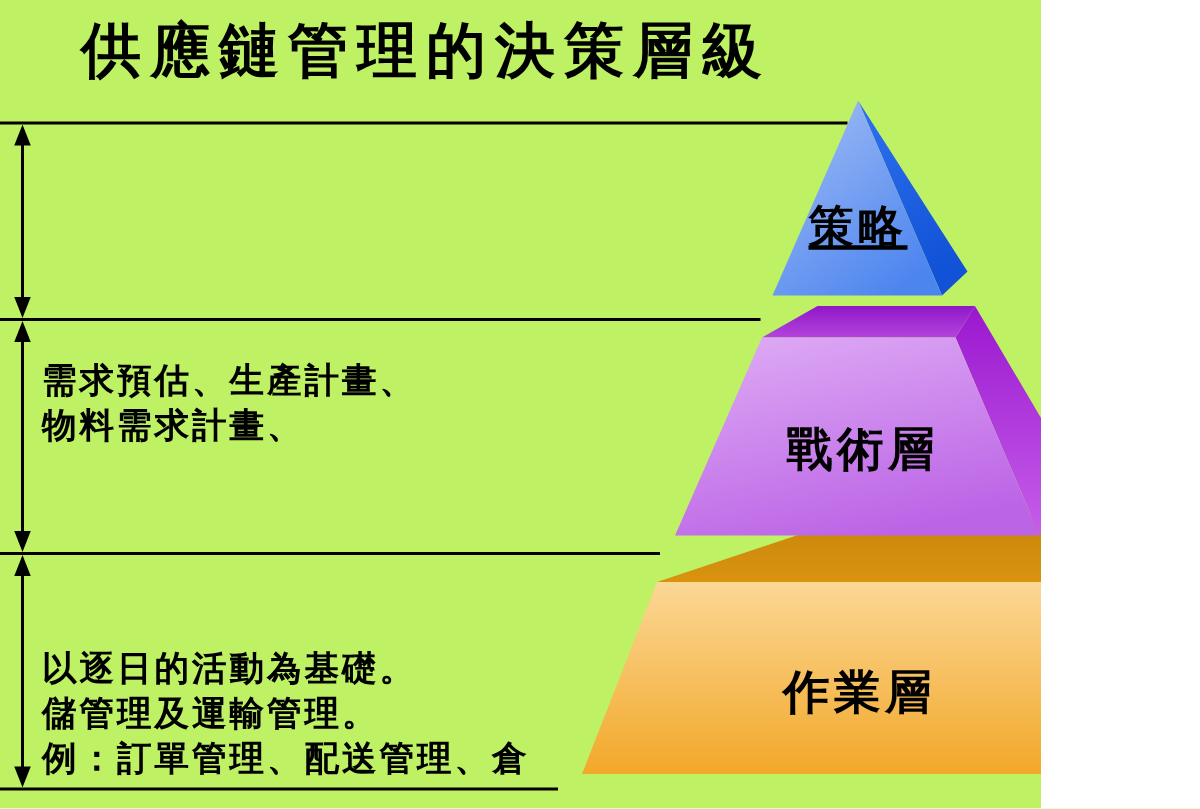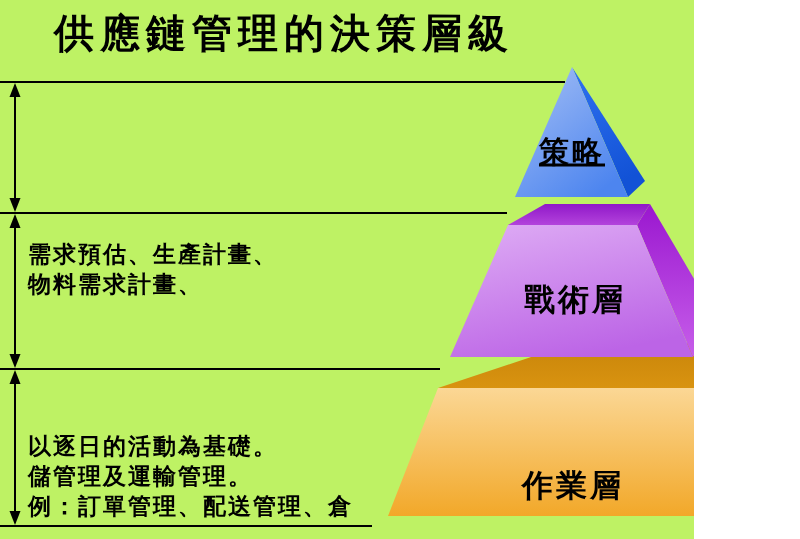--- a/index.html
+++ b/index.html
@@ -129,15 +129,15 @@
   </div>
 
   <div class="desc" style="top:406px;margin-top:25px;">
     <div>以逐日的活動為基礎。</div>
     <div>儲管理及運輸管理。</div>
     <div>例：訂單管理、配送管理、倉</div>
   </div>
 
   <div class="pyr-label" style="left:572px;top:152px;text-decoration:underline;">策略</div>
   <div class="pyr-label big" style="left:575px;top:300px;font-family:Liberation Serif, serif;">戰術層</div>
-  <div class="pyr-label big" style="left:573px;top:462px;margin-top:24px;">作業層</div>
+  <div class="pyr-label big" style="left:573px;top:462px;">作業層</div>
 
 </div>
 
 </body></html>

